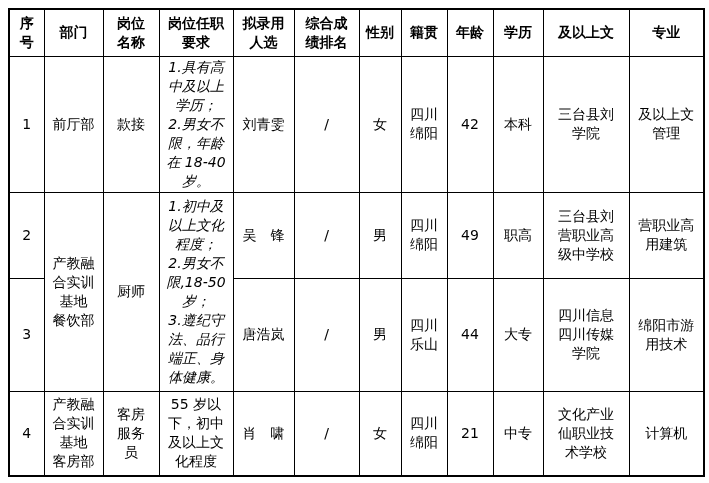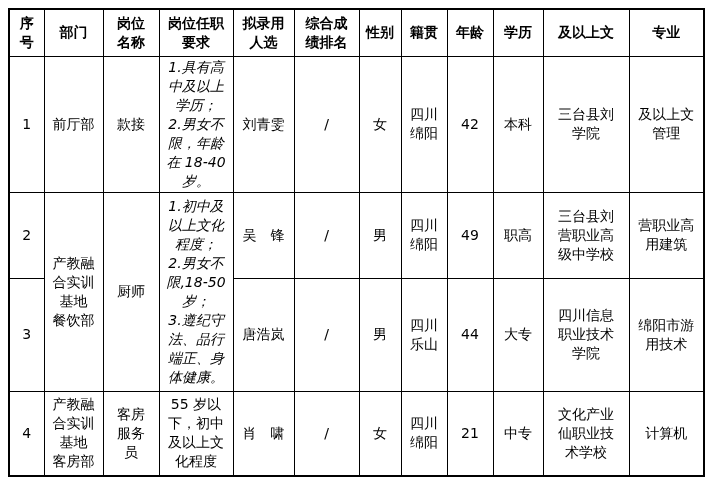--- a/index.html
+++ b/index.html
@@ -145,21 +145,21 @@
   <tr class="h-r3">
     <td>3</td>
     <td>唐浩岚</td>
     <td>/</td>
     <td>男</td>
     <td>四川
 乐山</td>
     <td>44</td>
     <td>大专</td>
     <td>四川信息
-职业技术
+四川传媒
 学院</td>
     <td>绵阳市游
 用技术</td>
   </tr>
 
   <tr class="h-r4">
     <td>4</td>
     <td>产教融
 合实训
 基地

